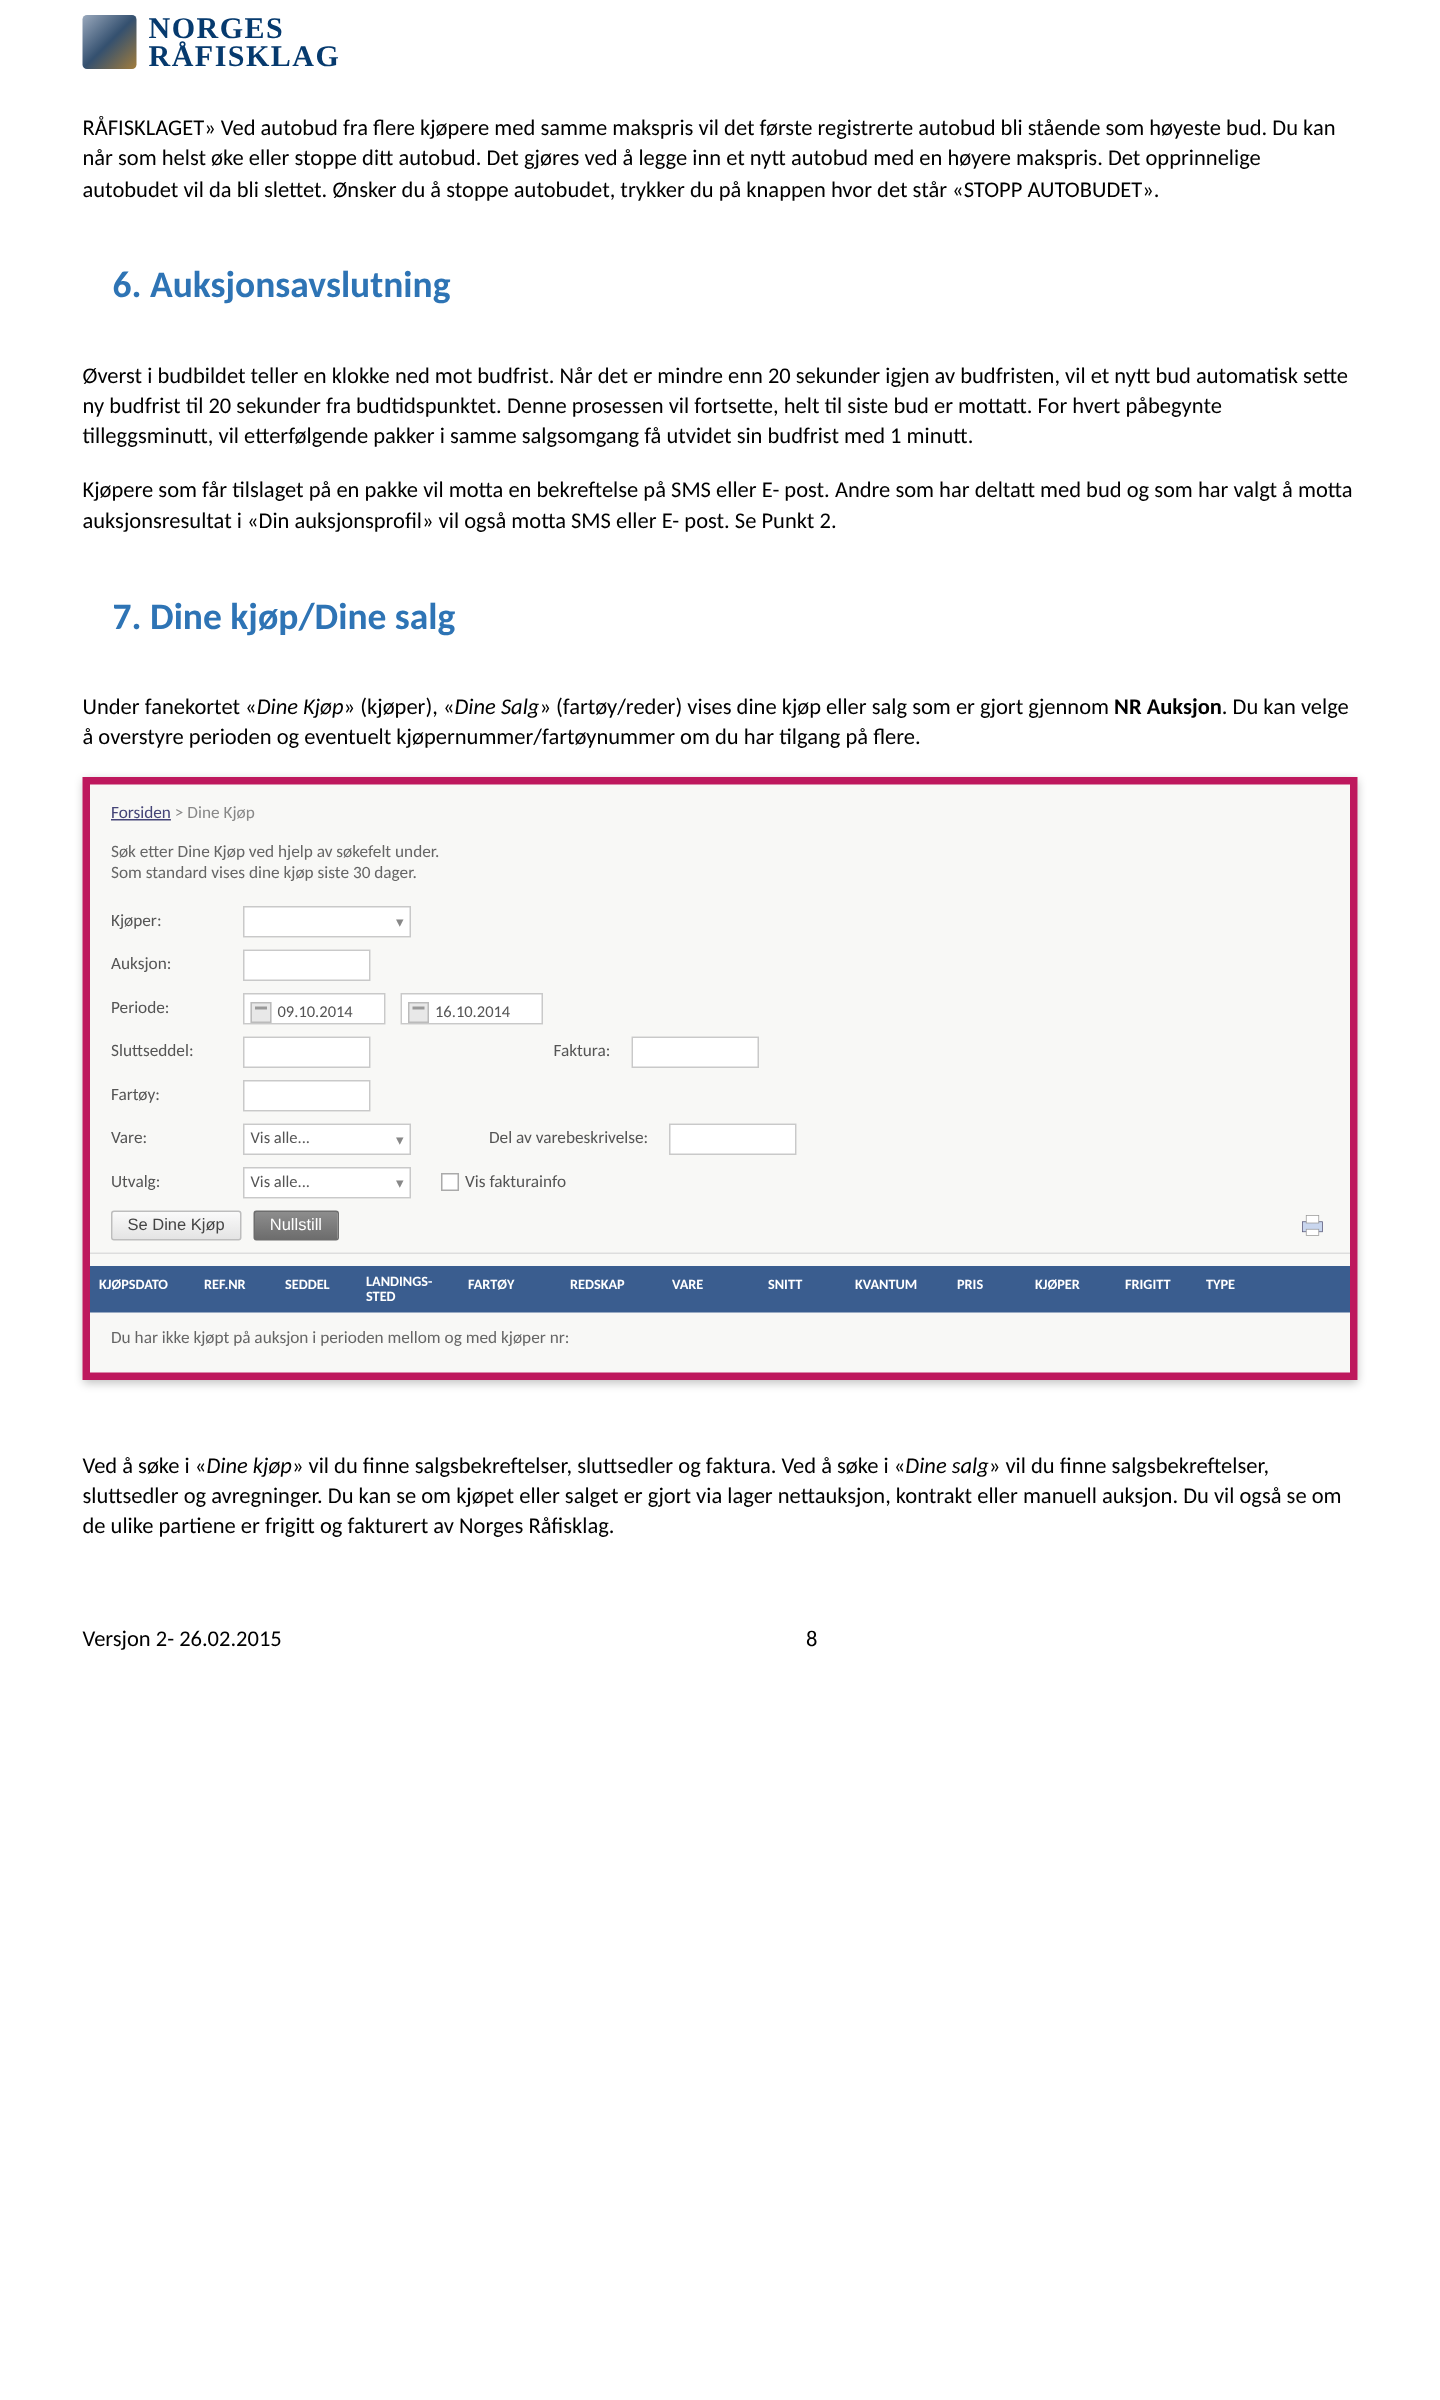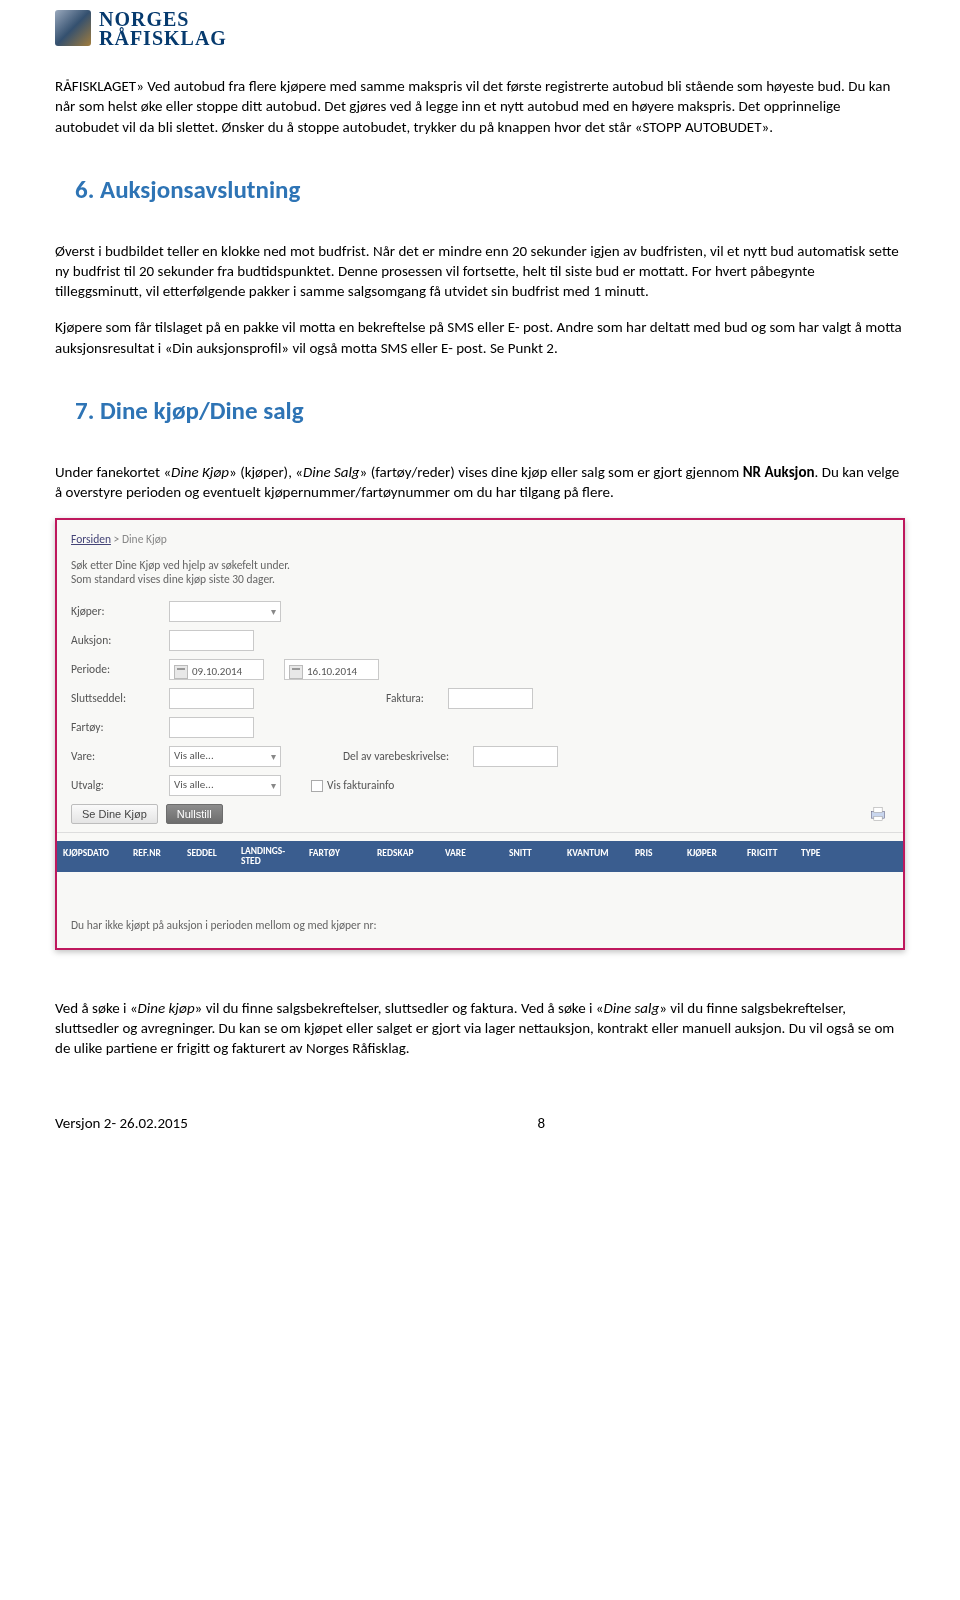--- a/index.html
+++ b/index.html
@@ -34,32 +34,32 @@
   .logo-text .l1 { font-size: 20px; }
   .logo-text .l2 { font-size: 20px; }
   p { margin-bottom: 16px; }
   h2 {
     color: #2E74B5;
     font-weight: bold;
     font-size: 25px;
     margin: 36px 0 34px 20px;
   }
   .screenshot {
-    border: 2px solid #be185d;
+    border: 5px solid #be185d;
     background: #f8f8f6;
     box-shadow: 0 2px 6px rgba(0,0,0,.25);
     padding: 12px 14px 10px 14px;
     font-size: 11.5px;
     color: #555;
     margin: 16px 0 48px 0;
   }
   .sc-breadcrumb { color: #888; margin-bottom: 10px; }
   .sc-breadcrumb .link { color:#447; text-decoration: underline; }
   .sc-help { color:#666; margin-bottom: 14px; line-height: 1.3; }
-  .sc-row { display:flex; align-items:center; margin-bottom:8px; gap:20px; }
+  .sc-row { display:flex; align-items:center; margin-bottom:8px; gap:10px; }
   .sc-label { width:78px; color:#555; }
   .sc-input, .sc-select, .sc-date {
     border:1px solid #c9c9c9;
     background:#fff;
     height:21px;
     padding:0 4px;
     font-size:11px;
     color:#555;
   }
   .sc-select { width:112px; display:flex; align-items:center; justify-content:space-between;}
@@ -87,21 +87,21 @@
     background:#3a5d8f;
     color:#fff;
     font-size:9.5px;
     font-weight:bold;
     display:flex;
     padding:6px 6px;
     margin:0 -14px;
     gap:4px;
   }
   .sc-headerbar span{flex:0 0 auto;}
-  .sc-empty { color:#666; padding:10px 0 4px 0; font-size:11.5px;margin-top:36px;}
+  .sc-empty { color:#666; padding:10px 0 4px 0; font-size:11.5px;}
   .sc-checkbox{width:12px;height:12px;border:1px solid #aaa;background:#fff;display:inline-block;margin-right:4px;vertical-align:middle;}
   .footer-row {
     display:flex; justify-content:space-between;
     font-size:15px; margin-top:54px;
   }
   .italic { font-style: italic; }
   .bold { font-weight: bold; }
 </style>
 </head>
 <body>

